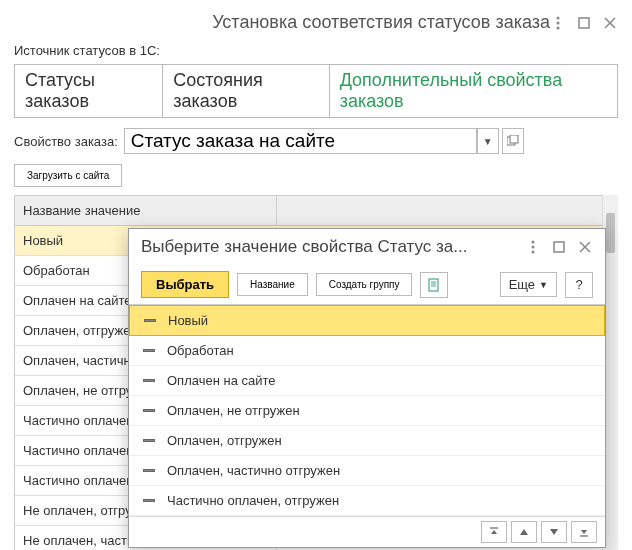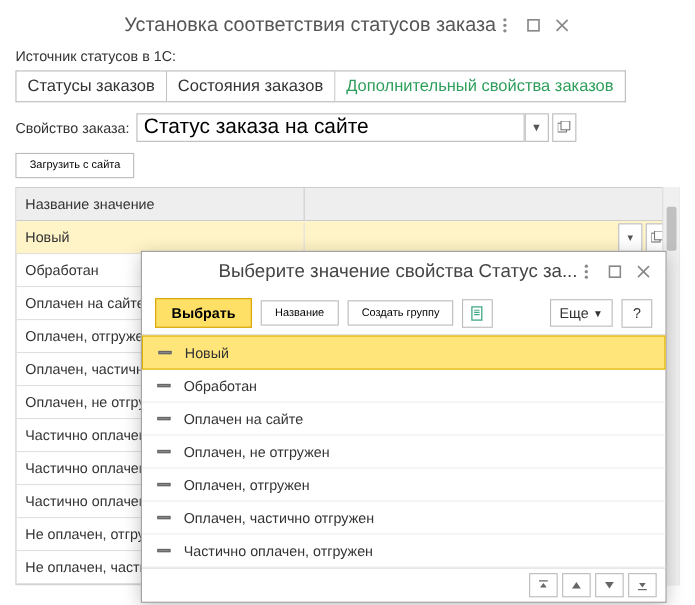--- a/index.html
+++ b/index.html
@@ -1,24 +1,24 @@
 <!DOCTYPE html>
 <html><head>
 <meta charset="utf-8">
 <style>
 * { box-sizing: border-box; margin: 0; padding: 0; }
 body { font-family: Arial, sans-serif; font-size: 13px; color: #333; background: #fff; width: 632px; height: 550px; overflow: hidden; }
 .window { padding: 12px 14px; position: relative; height: 100%; }
-.titlebar { display: flex; align-items: center; justify-content: center; margin-bottom: 10px; }
+.titlebar { display: flex; align-items: center; justify-content: flex-end; margin-bottom: 10px; }
 .title { font-size: 18px; color: #555; }
 .title-controls { display: flex; gap: 10px; align-items: center; color: #888; }
 .title-controls span { cursor: pointer; width: 16px; height: 16px; display: inline-flex; align-items: center; justify-content: center; }
 .label { font-size: 13px; color: #333; margin-bottom: 6px; }
 .tabs { display: flex; margin-bottom: 10px; }
-.tab { border: 1px solid #bbb; padding: 5px 10px; font-size: 15px; cursor: pointer; background: #fff; }
+.tab { border: 1px solid #bbb; padding: 5px 10px; font-size: 18px; cursor: pointer; background: #fff; }
 .tab + .tab { border-left: none; }
 .tab.active { color: #2e9e5b; }
 .row { display: flex; align-items: center; gap: 6px; margin-bottom: 10px; }
 .field-label { font-size: 13px; }
 .select-wrap { display: flex; align-items: stretch; flex: 1; max-width: 400px; }
 .select-input { flex: 1; border: 1px solid #bbb; padding: 4px 6px; font-size: 19px; height: 26px; }
 .btn-small { border: 1px solid #bbb; background: #fff; width: 22px; height: 26px; display: inline-flex; align-items: center; justify-content: center; cursor: pointer; font-size: 10px; color: #555; }
 .btn-small + .btn-small { margin-left: 3px; }
 .btn { border: 1px solid #bbb; background: #fff; padding: 5px 12px; font-size: 10px; cursor: pointer; }
 .table { border: 1px solid #ccc; width: 100%; margin-top: 8px; }
@@ -31,21 +31,21 @@
 .td:first-child { border-right: 1px solid #e0e0e0; flex: 0 0 262px; }
 .tr.highlight { background: #fff4c7; }
 .tr.highlight .td:last-child { display: flex; align-items: center; }
 .cell-input { flex: 1; border: none; background: transparent; height: 100%; }
 .scrollbar { position: absolute; right: 0; top: 0; bottom: 0; width: 16px; background: #f0f0f0; border-left: 1px solid #ddd; }
 .scroll-thumb { background: #c0c0c0; height: 40px; margin: 18px 3px 0; border-radius: 2px; }
 .table-wrap { position: relative; }
 
 
 .modal { position: absolute; left: 128px; top: 228px; width: 478px; background: #fff; border: 1px solid #999; box-shadow: 0 4px 16px rgba(0,0,0,0.25); }
-.modal-titlebar { display: flex; align-items: center; justify-content: flex-end; padding: 8px 12px; }
+.modal-titlebar { display: flex; align-items: center; justify-content: space-between; padding: 8px 12px; }
 .modal-title { font-size: 17px; color: #444; white-space: nowrap; overflow: hidden; text-overflow: ellipsis; max-width: 360px; }
 .modal-controls { display: flex; gap: 10px; color: #888; }
 .modal-controls span { cursor: pointer; width: 16px; height: 16px; display: inline-flex; align-items: center; justify-content: center; }
 .modal-toolbar { display: flex; align-items: center; gap: 8px; padding: 6px 12px; }
 .btn-primary { background: #ffe066; border: 1px solid #d4a000; font-weight: bold; padding: 5px 14px; cursor: pointer; font-size: 13px; }
 .modal-toolbar .spacer { flex: 1; }
 .btn-icon { border: 1px solid #bbb; background: #fff; width: 28px; height: 26px; display: inline-flex; align-items: center; justify-content: center; cursor: pointer; }
 .more-btn { border: 1px solid #bbb; background: #fff; padding: 4px 8px; display: inline-flex; align-items: center; gap: 4px; cursor: pointer; font-size: 13px; }
 .help-btn { border: 1px solid #bbb; background: #fff; width: 28px; height: 26px; display: inline-flex; align-items: center; justify-content: center; cursor: pointer; font-size: 13px; }
 .modal-list { border-top: 1px solid #ccc; }

